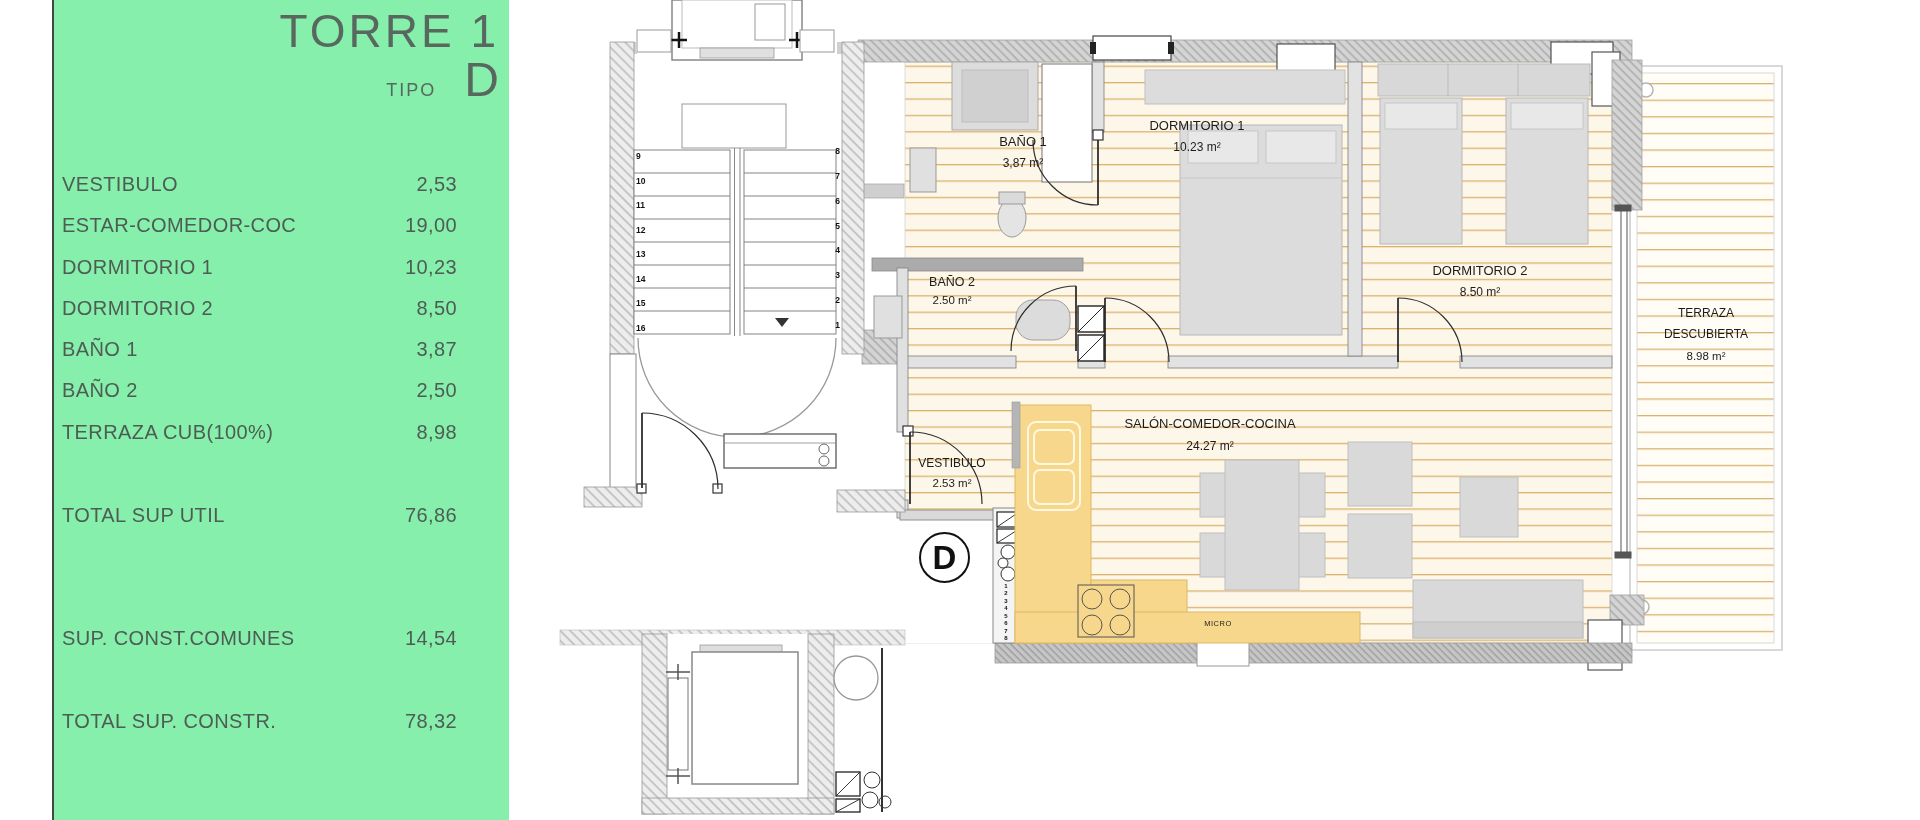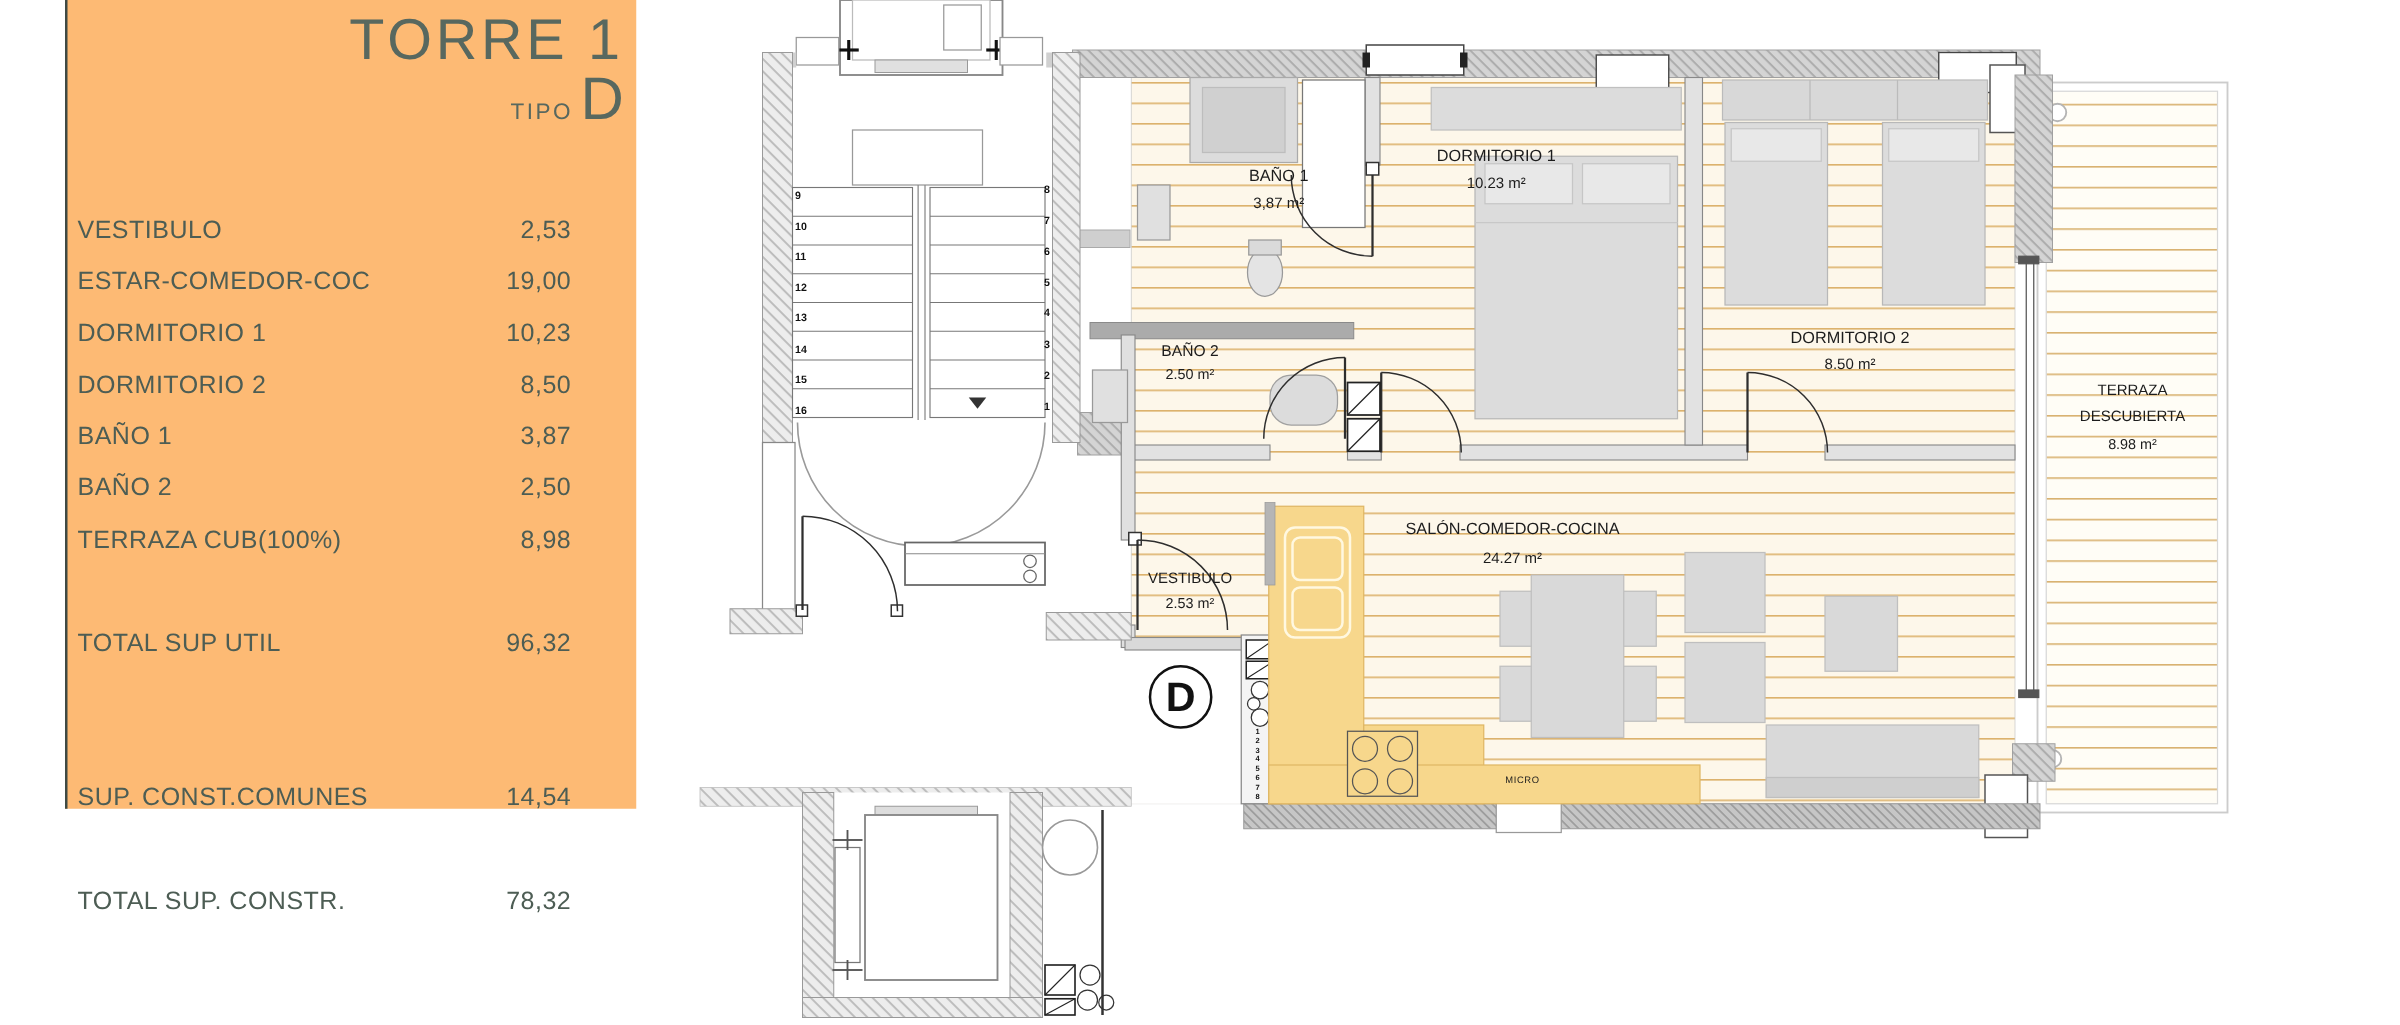--- a/index.html
+++ b/index.html
@@ -1,23 +1,23 @@
 <!DOCTYPE html>
 <html><head>
 <meta charset="utf-8">
 <style>
   html,body{margin:0;padding:0;background:#fff;}
   #page{position:relative;width:1920px;height:820px;background:#fff;overflow:hidden;
         font-family:"Liberation Sans","DejaVu Sans",sans-serif;}
   
-  #sidebar{position:absolute;left:52px;top:0;width:455px;height:647px;
-           background:#fdba74;border-left:2px solid #3f4a44;text-align:right;}
+  #sidebar{position:absolute;left:52px;top:0;width:455px;height:820px;
+           background:#86efac;border-left:2px solid #3f4a44;text-align:right;}
   .sb-title{position:absolute;top:4px;right:10px;font-size:46px;letter-spacing:3px;
             color:#58685f;white-space:nowrap;}
-  .sb-sub{position:absolute;top:52px;right:10px;display:flex;align-items:baseline;gap:6px;color:#58685f;}
+  .sb-sub{position:absolute;top:52px;right:10px;display:flex;align-items:baseline;gap:28px;color:#58685f;}
   .sb-sub .tipo{font-size:18px;letter-spacing:2px;}
   .sb-sub .letter{font-size:48px;}
   .sb-row{position:absolute;left:8px;right:52px;display:flex;justify-content:space-between;
           font-size:20px;color:#4d5d54;letter-spacing:.4px;white-space:nowrap;}
   
   #plan{position:absolute;inset:0;}
   .plan-label{position:absolute;transform:translateX(-50%);text-align:center;
               color:#1c1c1c;line-height:1.3;white-space:nowrap;}
   .plan-label .rm{font-size:13px;}
   .plan-label .ar{font-size:12px;}
@@ -68,21 +68,21 @@
       <span>BAÑO 2</span>
       <span>2,50</span>
       </div>
     <div class="sb-row" style="top:421px">
       <span>TERRAZA CUB(100%)</span>
       <span>8,98</span>
       </div>
 
     <div class="sb-row" style="top:504px">
       <span>TOTAL SUP UTIL</span>
-      <span>96,32</span>
+      <span>76,86</span>
       </div>
     <div class="sb-row" style="top:627px">
       <span>SUP. CONST.COMUNES</span>
       <span>14,54</span>
       </div>
     <div class="sb-row" style="top:710px">
       <span>TOTAL SUP. CONSTR.</span>
       <span>78,32</span>
       </div>
   </div>

